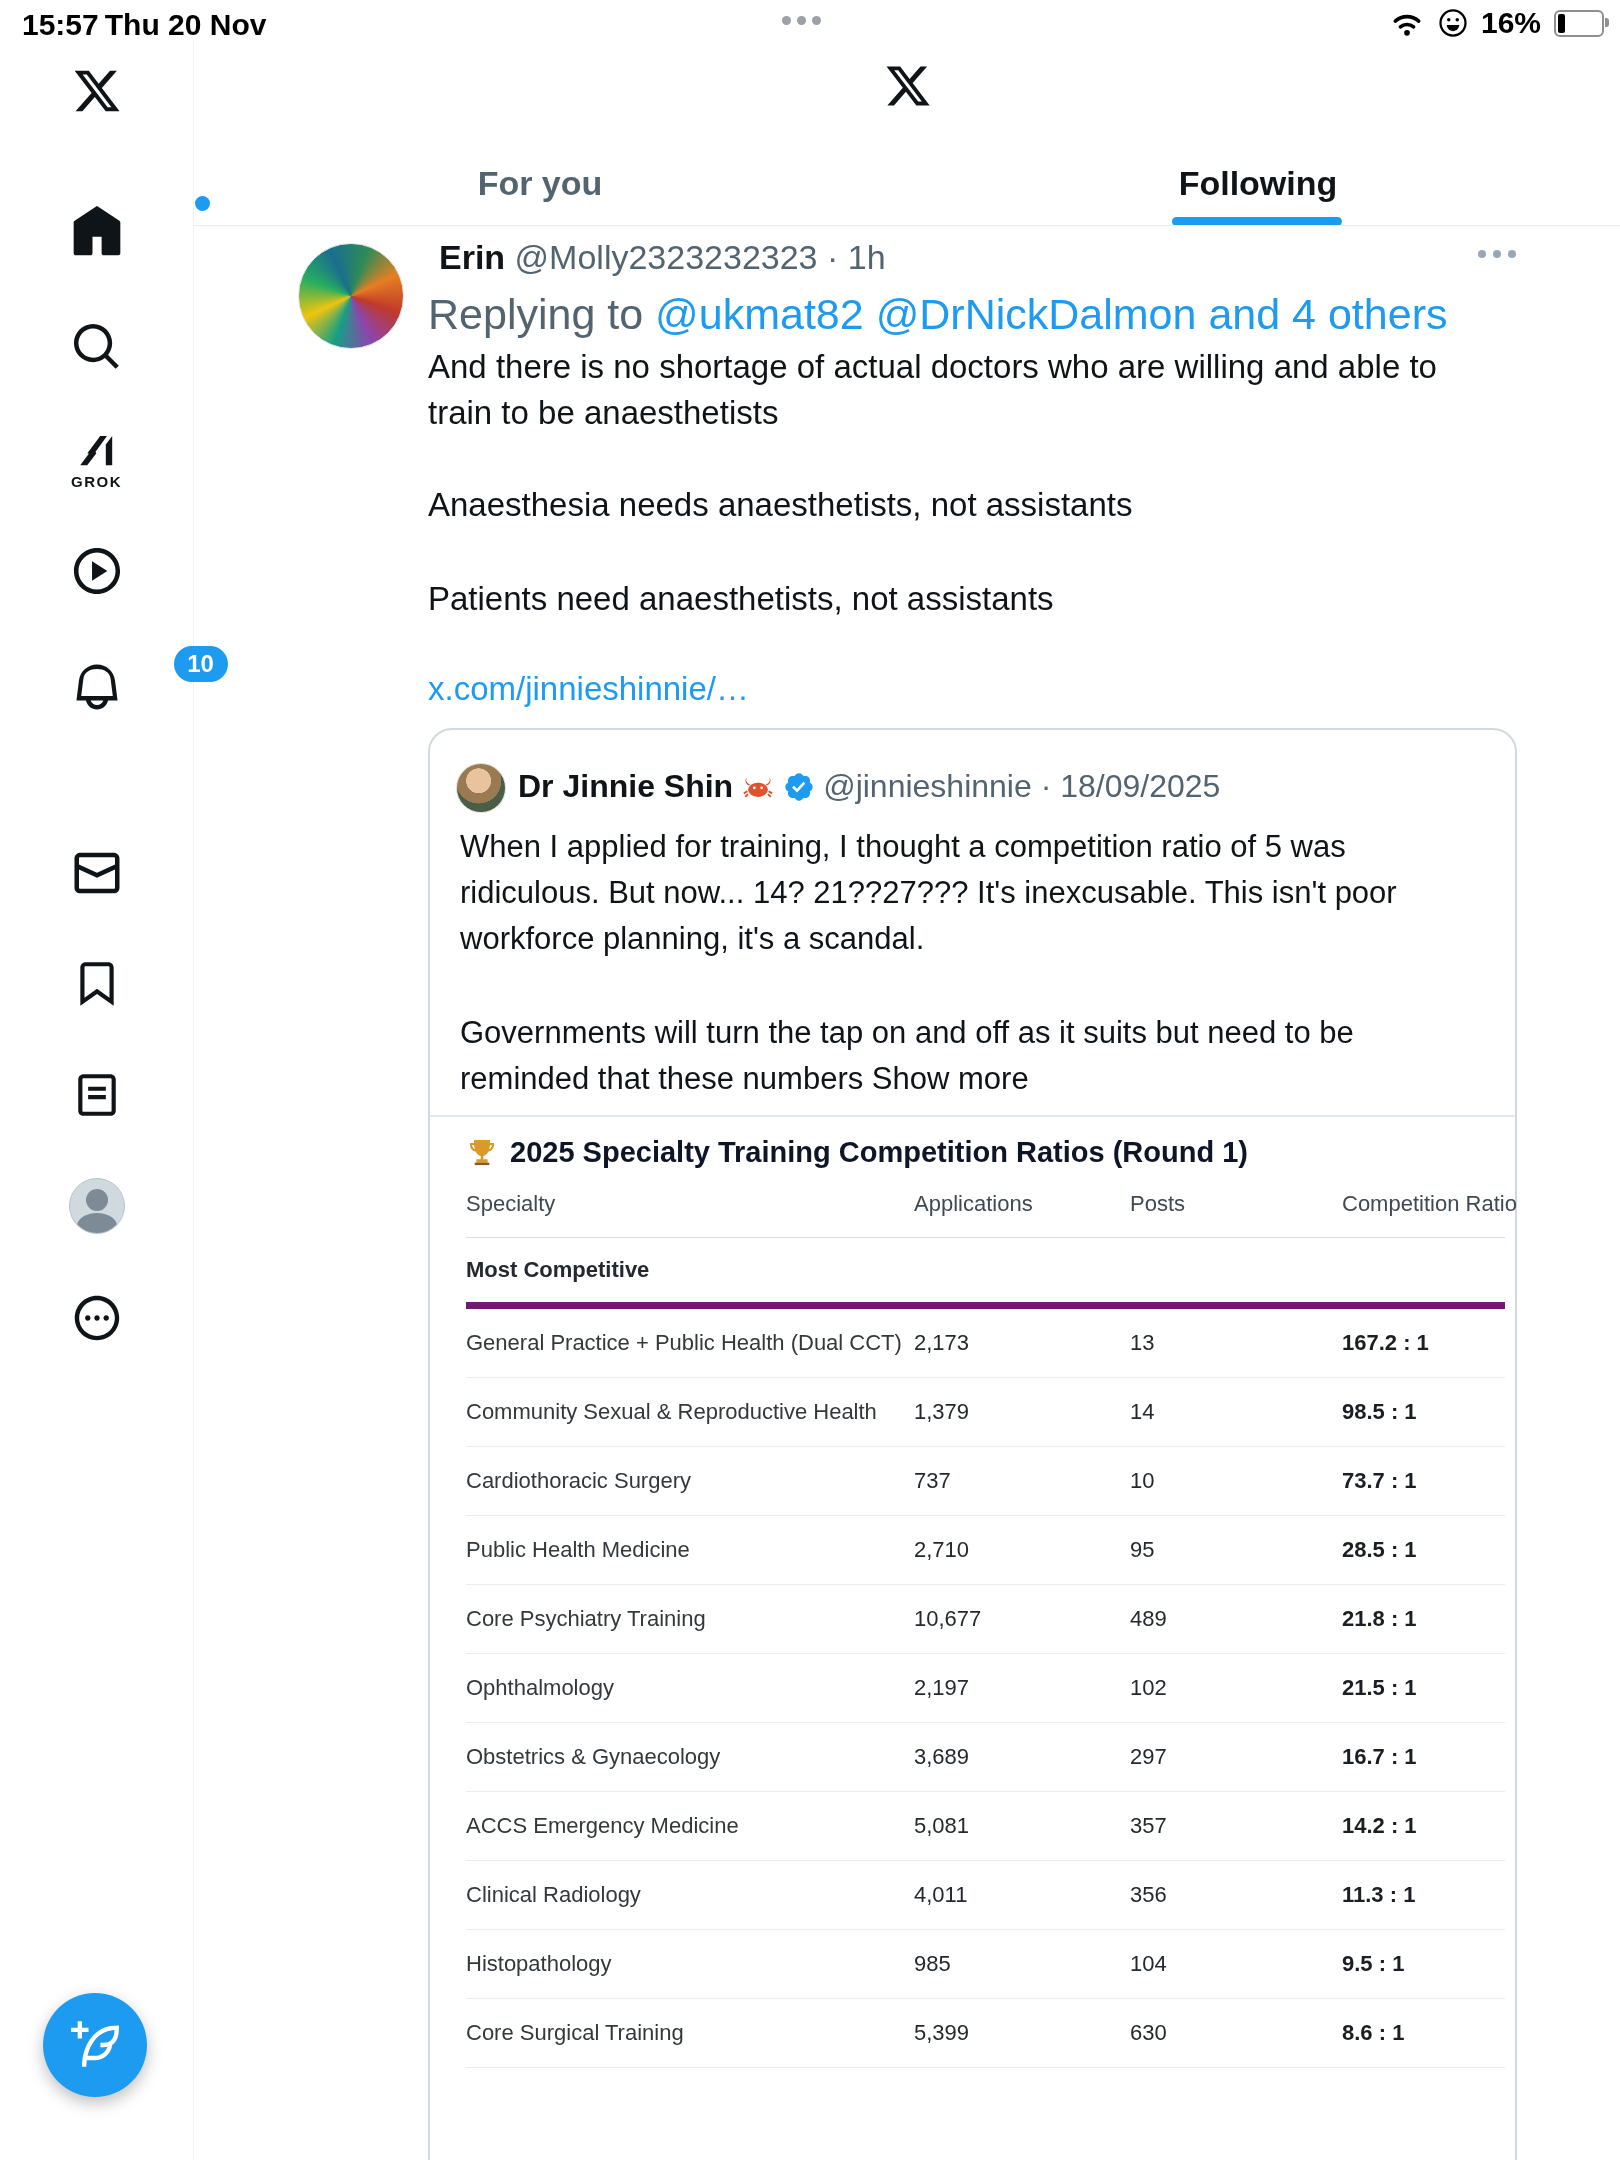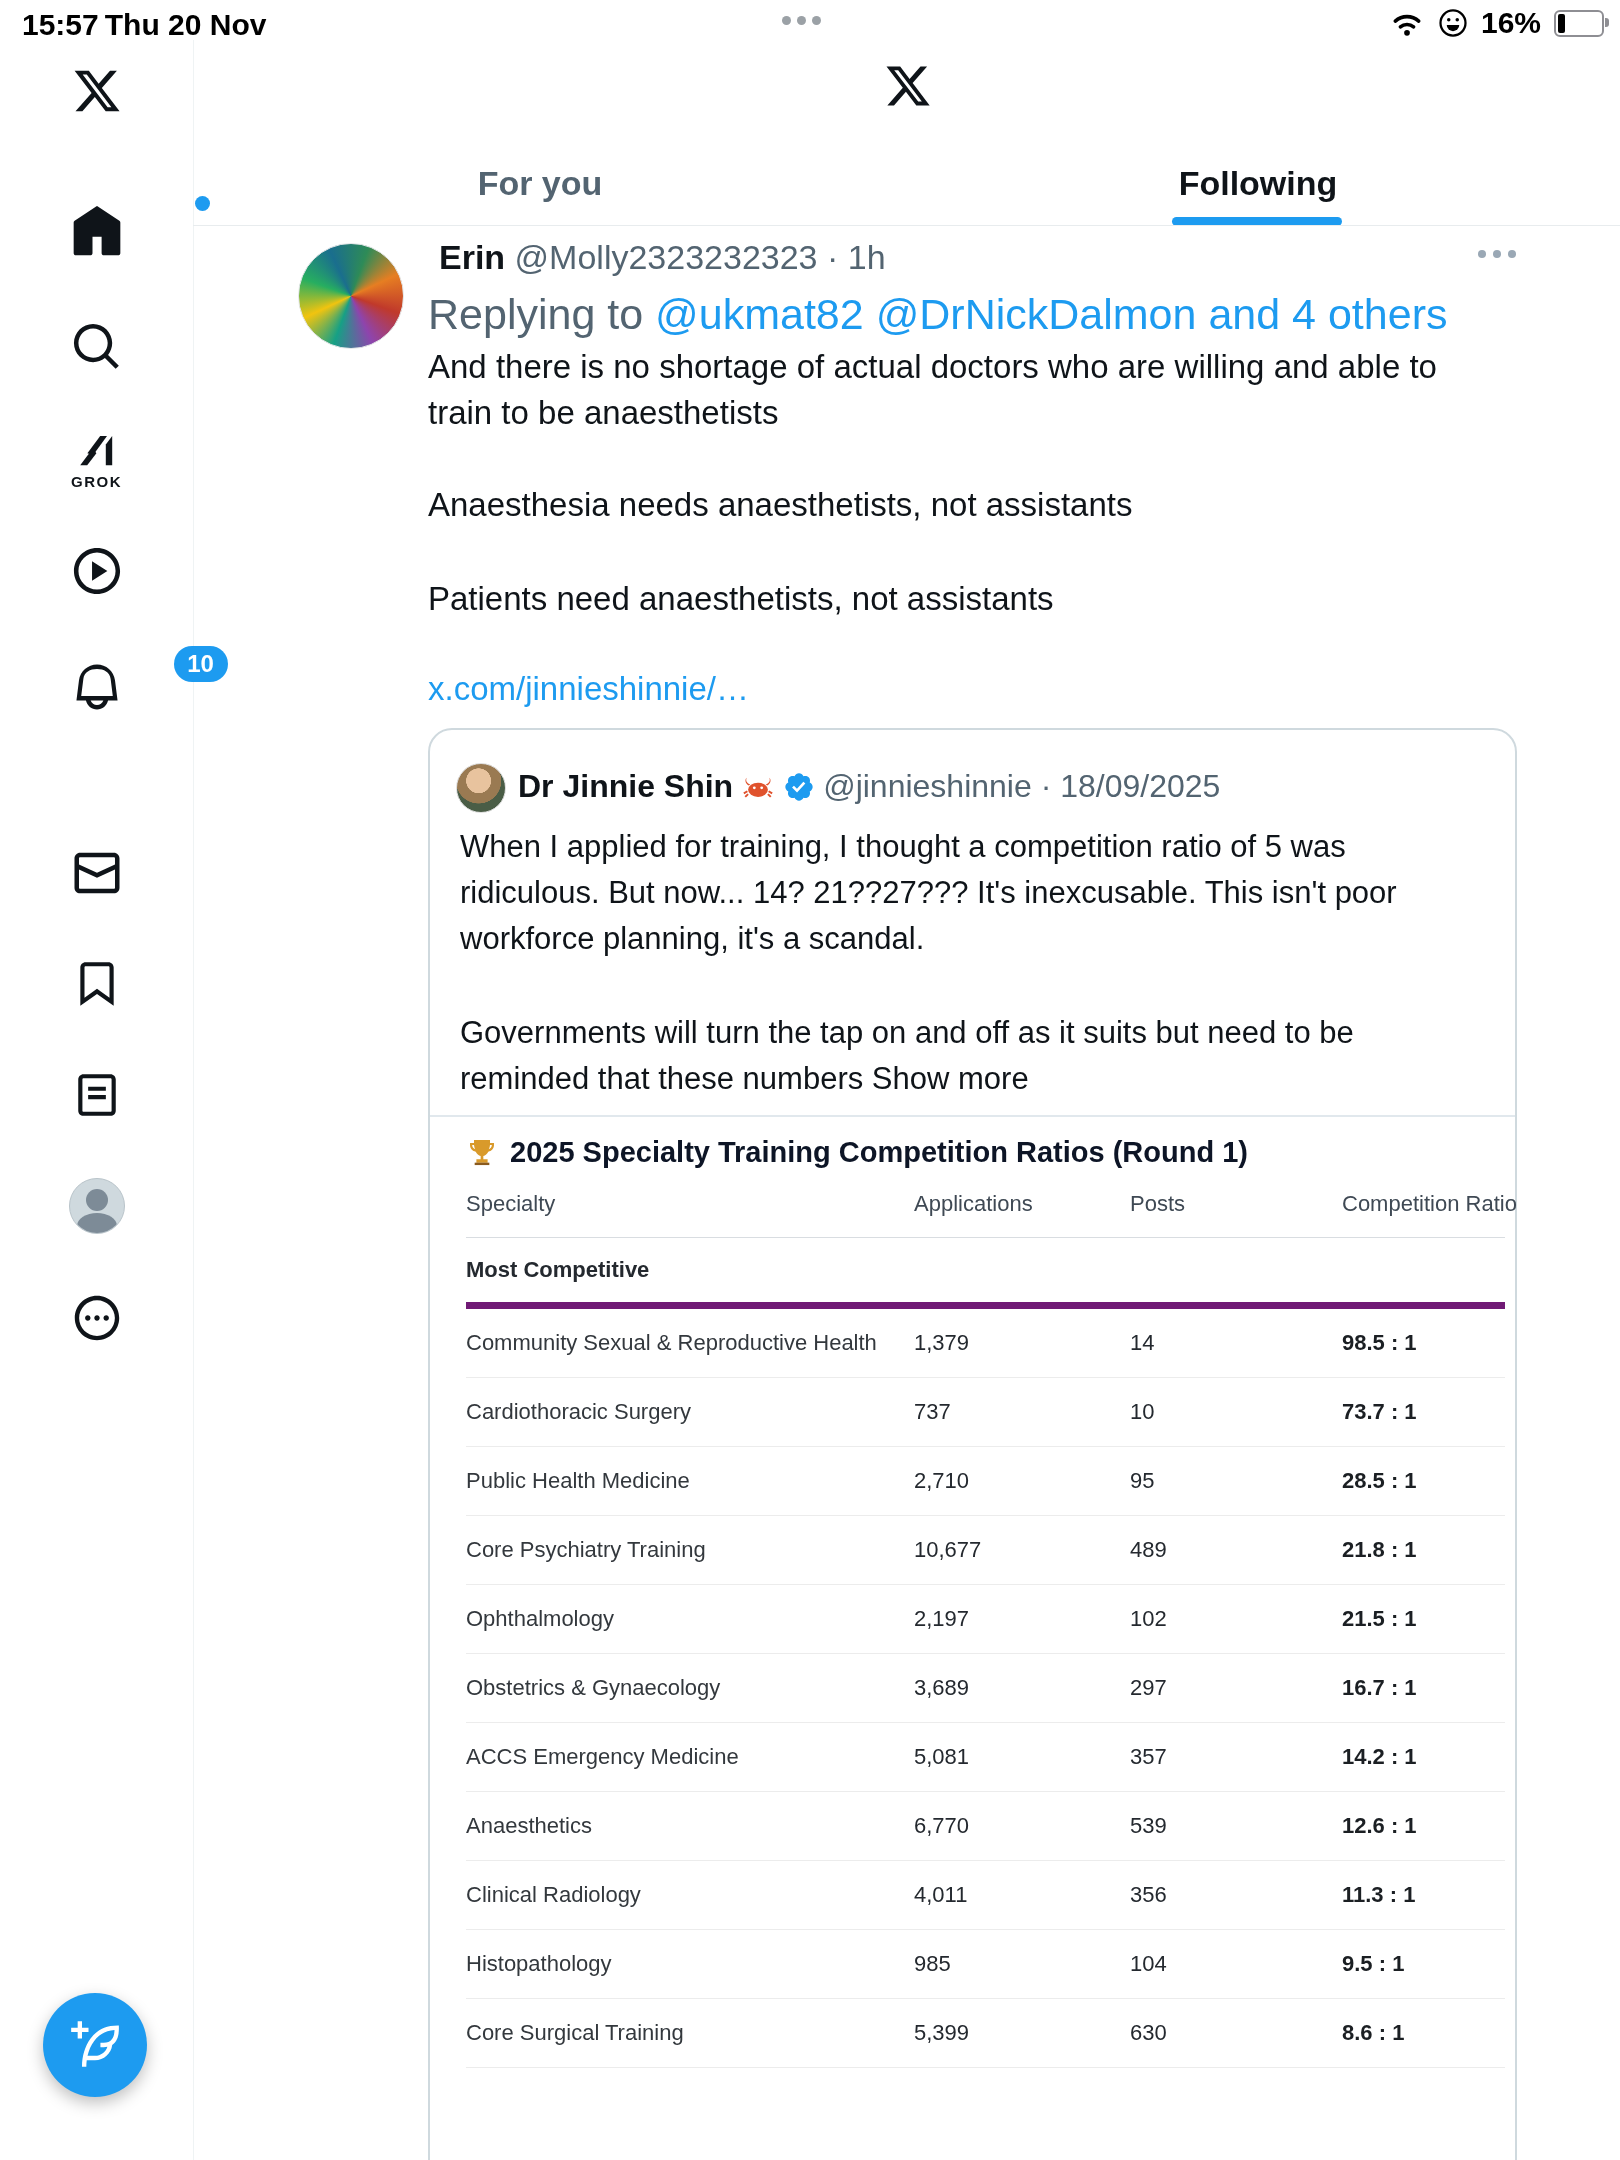--- a/index.html
+++ b/index.html
@@ -267,20 +267,26 @@
       </div>
       <div class="t-head">
         <span>Specialty</span>
         <span>Applications</span>
         <span>Posts</span>
         <span>Competition Ratio</span>
       </div>
       <div class="t-section">Most Competitive</div>
       <div id="table-rows">
           <div class="t-row">
+            <span class="t-spec">General Practice + Public Health (Dual CCT)</span>
+            <span class="t-apps">2,173</span>
+            <span class="t-posts">13</span>
+            <span class="t-ratio">167.2 : 1</span>
+          </div>
+          <div class="t-row">
             <span class="t-spec">Community Sexual &amp; Reproductive Health</span>
             <span class="t-apps">1,379</span>
             <span class="t-posts">14</span>
             <span class="t-ratio">98.5 : 1</span>
           </div>
           <div class="t-row">
             <span class="t-spec">Cardiothoracic Surgery</span>
             <span class="t-apps">737</span>
             <span class="t-posts">10</span>
             <span class="t-ratio">73.7 : 1</span>
@@ -309,26 +315,20 @@
             <span class="t-posts">297</span>
             <span class="t-ratio">16.7 : 1</span>
           </div>
           <div class="t-row">
             <span class="t-spec">ACCS Emergency Medicine</span>
             <span class="t-apps">5,081</span>
             <span class="t-posts">357</span>
             <span class="t-ratio">14.2 : 1</span>
           </div>
           <div class="t-row">
-            <span class="t-spec">Anaesthetics</span>
-            <span class="t-apps">6,770</span>
-            <span class="t-posts">539</span>
-            <span class="t-ratio">12.6 : 1</span>
-          </div>
-          <div class="t-row">
             <span class="t-spec">Clinical Radiology</span>
             <span class="t-apps">4,011</span>
             <span class="t-posts">356</span>
             <span class="t-ratio">11.3 : 1</span>
           </div>
           <div class="t-row">
             <span class="t-spec">Histopathology</span>
             <span class="t-apps">985</span>
             <span class="t-posts">104</span>
             <span class="t-ratio">9.5 : 1</span>

